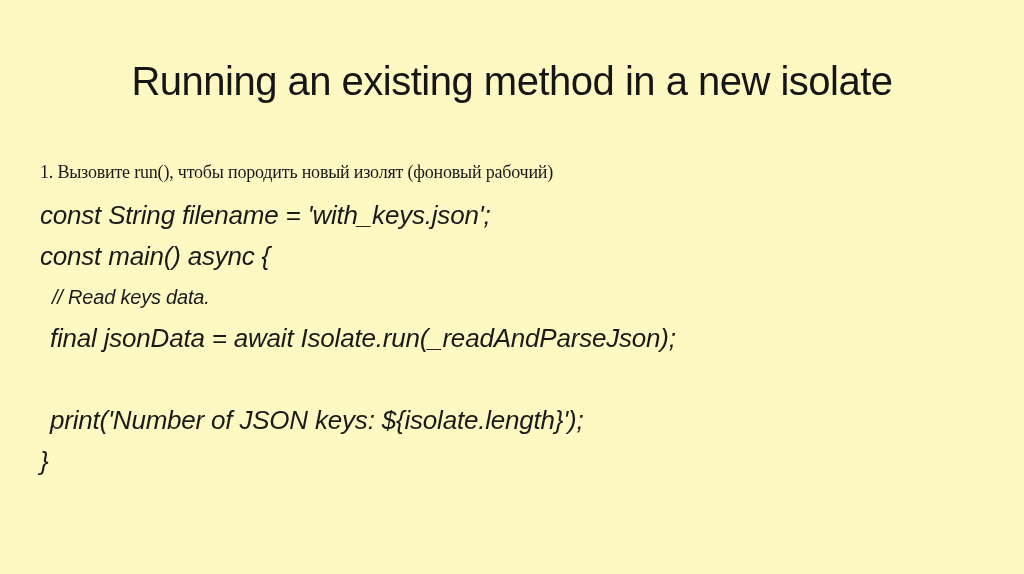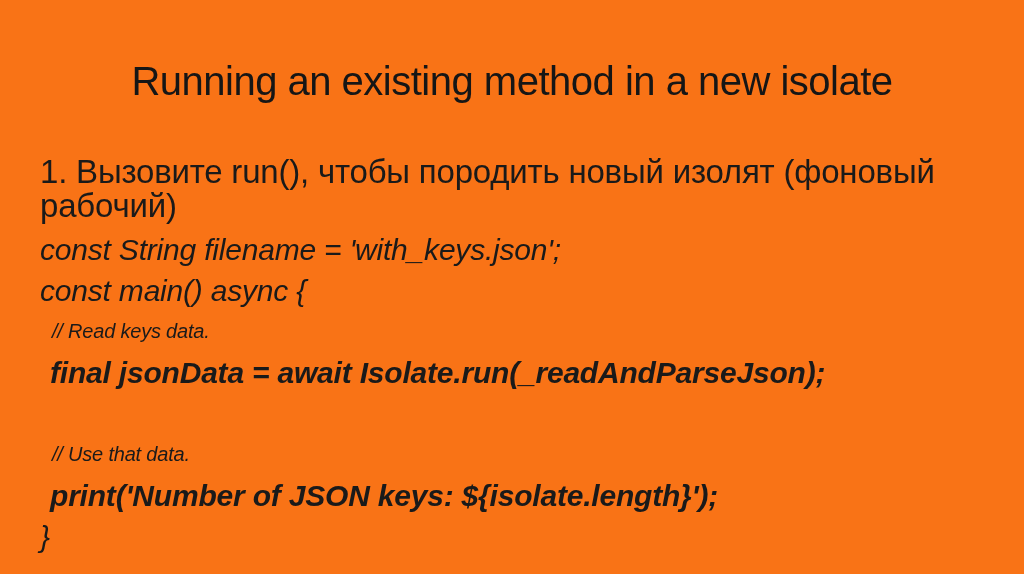--- a/index.html
+++ b/index.html
@@ -1,55 +1,56 @@
 <!DOCTYPE html>
 <html><head>
 <meta charset="utf-8">
 <style>
   html, body { margin: 0; padding: 0; }
   .slide {
     position: relative;
     width: 1024px;
     height: 574px;
-    background: #f97316;
+    background: #fef9c3;
     color: #1a1a1a;
     font-family: "Liberation Sans", sans-serif;
     overflow: hidden;
     box-sizing: border-box;
   }
   .title {
     padding-top: 56px;
     text-align: center;
     font-size: 40px;
     line-height: 50px;
     letter-spacing: -0.5px;
     font-weight: 400;
     color: #161616;
   }
   .body-area {
     margin: 49px 60px 0 40px;
   }
   .para-line {
-    font-size: 33px;
+    font-size: 18px;
     line-height: 34px;
     letter-spacing: -0.2px;
     color: #1a1a1a;
+    font-family: Liberation Serif, serif;
   }
   .codeblock {
     margin-top: 6px;
   }
   .code-line {
     font-style: italic;
-    font-size: 30px;
+    font-size: 26px;
     line-height: 41px;
     letter-spacing: -0.2px;
     white-space: pre;
     color: #1a1a1a;
   }
-  .code-line.indent { padding-left: 10px; font-weight: bold; }
+  .code-line.indent { padding-left: 10px; }
   .code-line.comment {
     font-size: 20px;
     padding-left: 12px;
   }
   .code-line.blank { height: 41px; }
 </style>
 </head>
 <body>
 
 <div class="slide">
@@ -59,18 +60,17 @@
     <div>
       <div class="para-line">1. Вызовите run(), чтобы породить новый изолят (фоновый рабочий)</div>
     </div>
 
     <div class="codeblock">
       <div class="code-line">const String filename = 'with_keys.json';</div>
       <div class="code-line">const main() async {</div>
       <div class="code-line comment">// Read keys data.</div>
       <div class="code-line indent">final jsonData = await Isolate.run(_readAndParseJson);</div>
       <div class="code-line blank"></div>
-      <div class="code-line comment">// Use that data.</div>
       <div class="code-line indent">print('Number of JSON keys: ${isolate.length}');</div>
       <div class="code-line">}</div>
     </div>
   </div>
 </div>
 
 </body></html>

